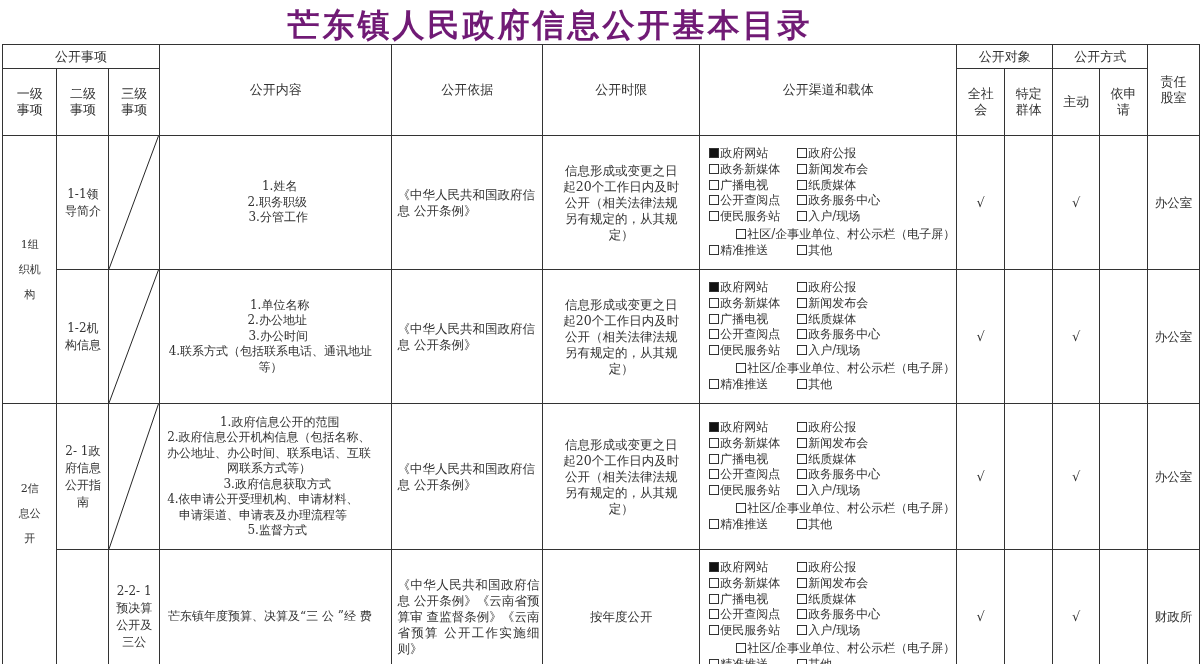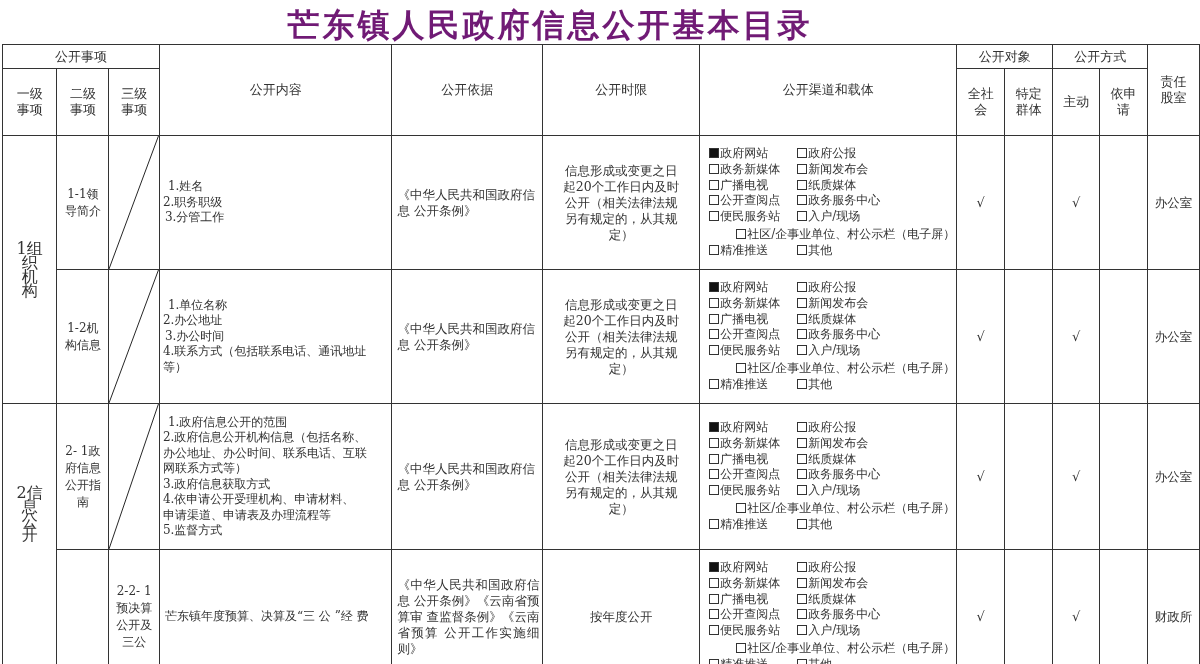--- a/index.html
+++ b/index.html
@@ -9,31 +9,31 @@
            font-size:32px; font-weight:bold; letter-spacing:3px; color:#701a75;
            font-family:"DejaVu Sans","Liberation Sans",sans-serif; padding-left:0; }
   .title span { position:relative; left:0; }
   table { position:absolute; top:44px; left:2px; border-collapse:collapse;
           table-layout:fixed; font-size:12.5px; }
   td, th { border:1px solid #333; padding:0; text-align:center; vertical-align:middle;
            font-weight:normal; line-height:16px; color:#333; }
   th { font-size:13px; }
   .hdr-top { height:24px; }
   .hdr-sub { height:46px; }
-  .content { text-align:left; padding-left:3px; font-size:12px; line-height:15.5px; }
+  .content { text-align:center; padding-left:3px; font-size:12px; line-height:15.5px; }
   .basis { text-align:left; padding-left:3px; font-size:12.5px; line-height:16px; }
   .deadline { padding:0 18px; font-size:12.5px; line-height:16px; }
   .channels { text-align:left; padding-left:9px; font-size:12px; line-height:15.6px; }
   .channels .grid { display:grid; grid-template-columns:88px 150px; }
   .channels .wide { margin-top:3px;padding-left:27px; }
   .diag { position:relative; }
   .diag svg { position:absolute; top:0; left:0; width:100%; height:100%; }
   .chk { font-size:13px; }
   .dept { font-size:12.5px; }
-  .lvl1 { font-size:16px; line-height:14px; }
+  .lvl1 { font-size:11px; line-height:25px; }
   .lvl2 { font-size:12px; line-height:17px; }
   .box { display:inline-block; width:10px; height:10px; border:1px solid #333; margin-right:1px; vertical-align:-1px; box-sizing:border-box; }
   .box.filled { background:#111; }
 </style>
 </head>
 <body>
 
 <div class="title"><span>芒东镇人民政府信息公开基本目录</span></div>
 
 <table>

